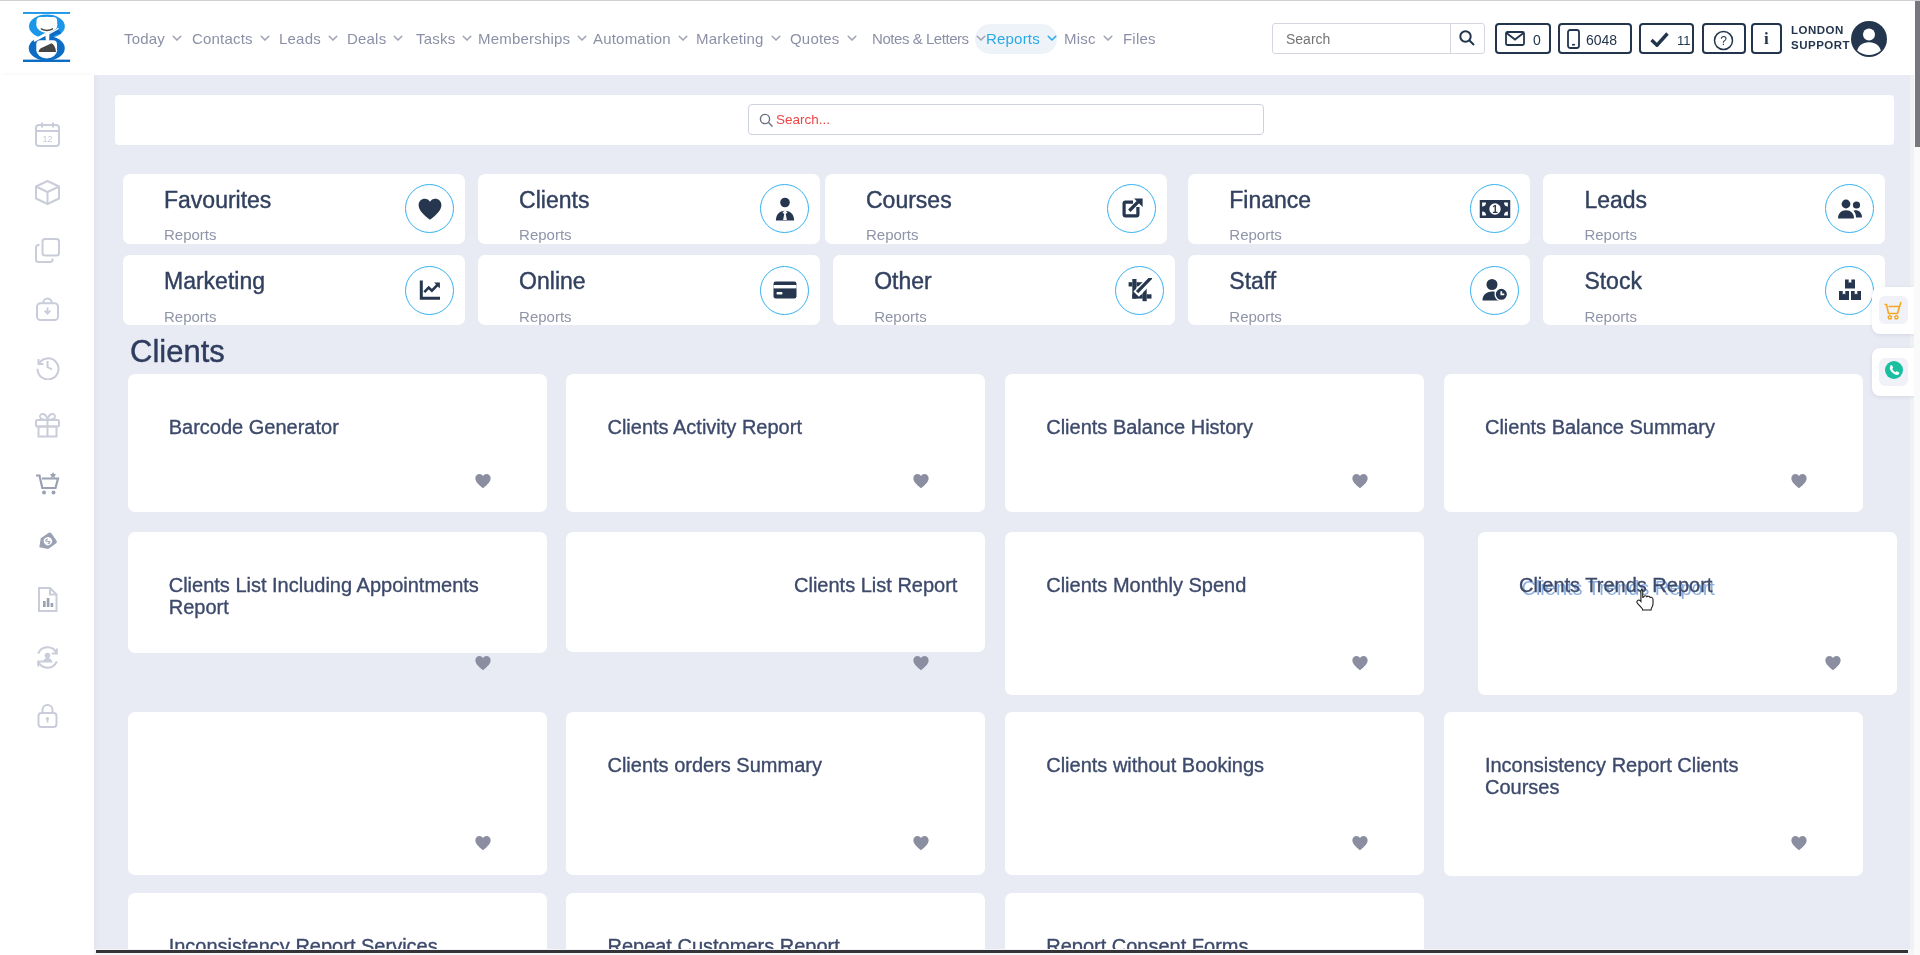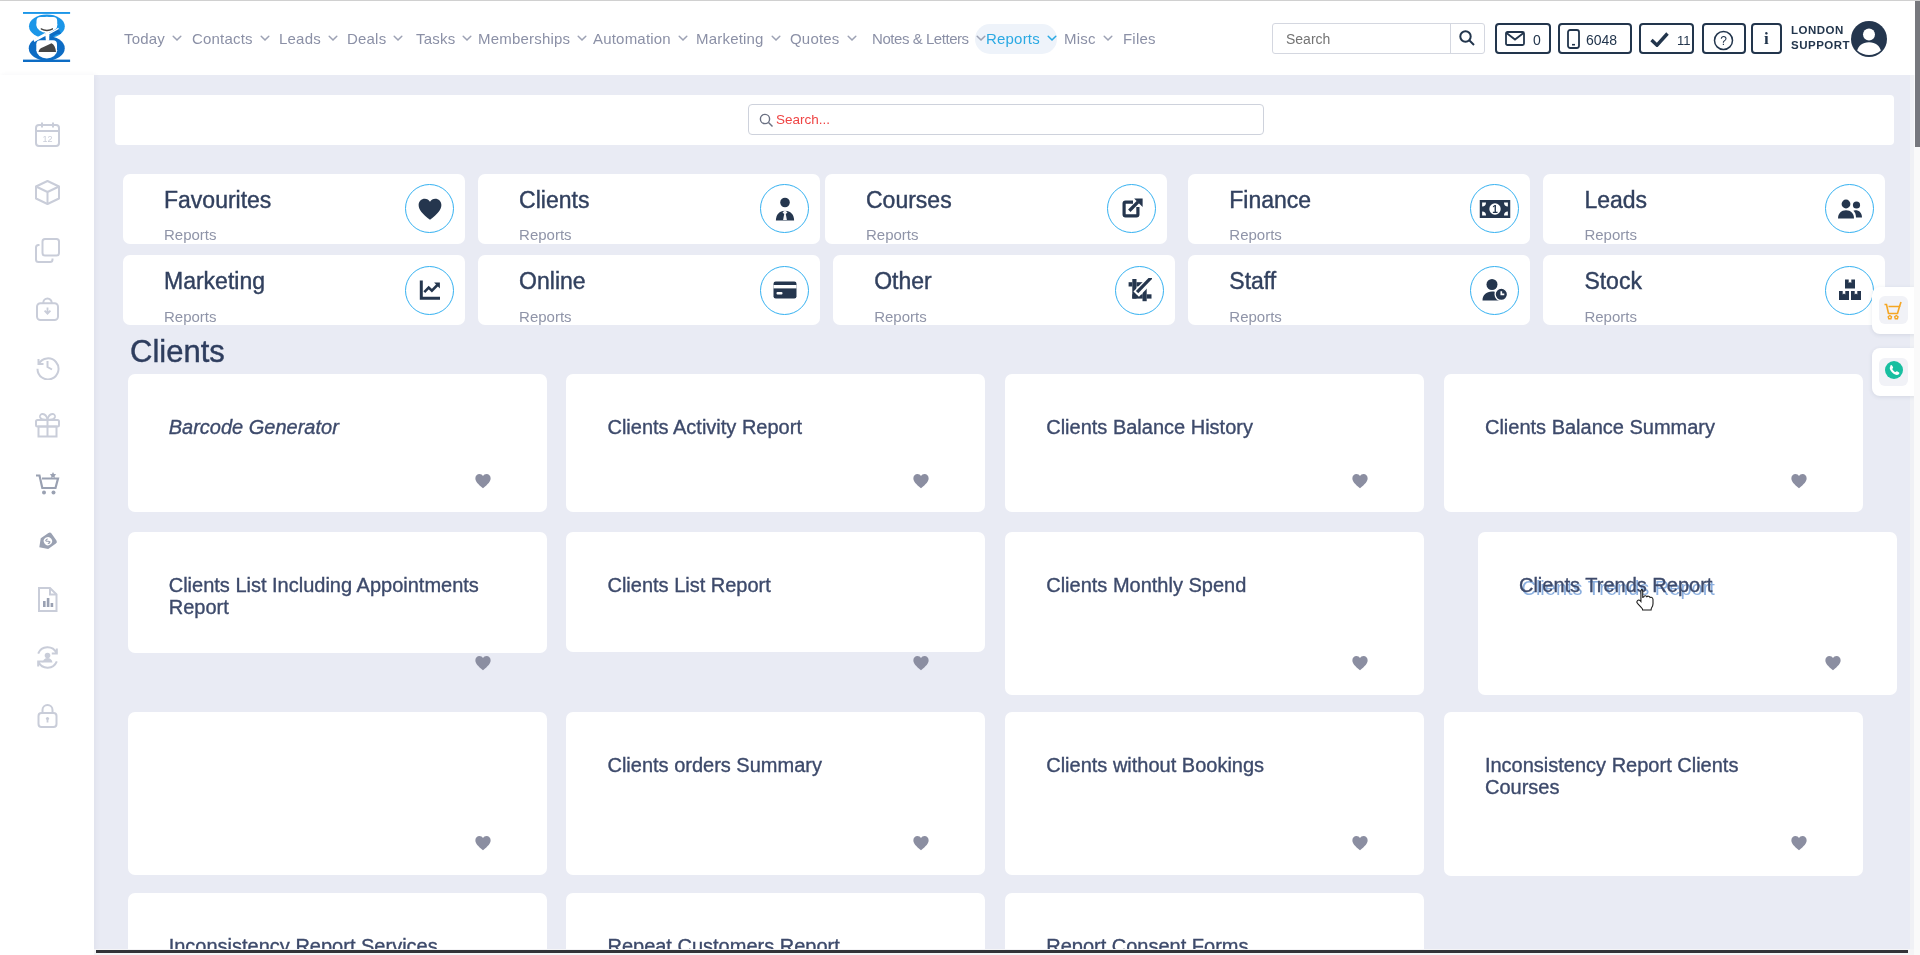--- a/index.html
+++ b/index.html
@@ -366,21 +366,21 @@
           <path d="M6.5 1 h10 v9 h-10 Z M10.2 1 h2.6 v3.4 l-1.3 -1 -1.3 1 Z" fill-rule="evenodd"></path>
           <path d="M0.5 12.5 h10 v9 h-10 Z M4.2 12.5 h2.6 v3.4 l-1.3 -1 -1.3 1 Z" fill-rule="evenodd"></path>
           <path d="M12.5 12.5 h10 v9 h-10 Z M16.2 12.5 h2.6 v3.4 l-1.3 -1 -1.3 1 Z" fill-rule="evenodd"></path>
         </g>
       </svg>
     </div>
 </div>
 
 <div id="sechdr" class="abs">Clients</div>
 
-<div class="rep" style="left:127.7px; top:374.3px; height:138px;font-style:italic;">
+<div class="rep" style="left:127.7px; top:374.3px; height:138px;">
   <div class="t">Barcode Generator</div>
   <div class="h" style="top:98.5px;"><svg width="18" height="16" viewBox="0 0 24 22">
         <path d="M12 21 C5 15.5 1.5 11.5 1.5 7.3 C1.5 4 4 1.5 7.2 1.5 C9.2 1.5 11 2.6 12 4.2 C13 2.6 14.8 1.5 16.8 1.5 C20 1.5 22.5 4 22.5 7.3 C22.5 11.5 19 15.5 12 21 Z" fill="#8b8ea1"></path>
       </svg></div>
 </div>
 <div class="rep" style="left:566.45px; top:374.3px; height:138px;">
   <div class="t">Clients Activity Report</div>
   <div class="h" style="top:98.5px;"><svg width="18" height="16" viewBox="0 0 24 22">
         <path d="M12 21 C5 15.5 1.5 11.5 1.5 7.3 C1.5 4 4 1.5 7.2 1.5 C9.2 1.5 11 2.6 12 4.2 C13 2.6 14.8 1.5 16.8 1.5 C20 1.5 22.5 4 22.5 7.3 C22.5 11.5 19 15.5 12 21 Z" fill="#8b8ea1"></path>
       </svg></div>
@@ -396,21 +396,21 @@
   <div class="h" style="top:98.5px;"><svg width="18" height="16" viewBox="0 0 24 22">
         <path d="M12 21 C5 15.5 1.5 11.5 1.5 7.3 C1.5 4 4 1.5 7.2 1.5 C9.2 1.5 11 2.6 12 4.2 C13 2.6 14.8 1.5 16.8 1.5 C20 1.5 22.5 4 22.5 7.3 C22.5 11.5 19 15.5 12 21 Z" fill="#8b8ea1"></path>
       </svg></div>
 </div>
 <div class="rep" style="left:127.7px; top:531.9px; height:121px;">
   <div class="t">Clients List Including Appointments Report</div>
   <div class="h" style="top:123.5px;"><svg width="18" height="16" viewBox="0 0 24 22">
         <path d="M12 21 C5 15.5 1.5 11.5 1.5 7.3 C1.5 4 4 1.5 7.2 1.5 C9.2 1.5 11 2.6 12 4.2 C13 2.6 14.8 1.5 16.8 1.5 C20 1.5 22.5 4 22.5 7.3 C22.5 11.5 19 15.5 12 21 Z" fill="#8b8ea1"></path>
       </svg></div>
 </div>
-<div class="rep" style="left:566.45px; top:531.9px; height:120px;">
+<div class="rep" style="left:566.45px; top:531.9px; height:120px;text-align:right;">
   <div class="t">Clients List Report</div>
   <div class="h" style="top:123.5px;"><svg width="18" height="16" viewBox="0 0 24 22">
         <path d="M12 21 C5 15.5 1.5 11.5 1.5 7.3 C1.5 4 4 1.5 7.2 1.5 C9.2 1.5 11 2.6 12 4.2 C13 2.6 14.8 1.5 16.8 1.5 C20 1.5 22.5 4 22.5 7.3 C22.5 11.5 19 15.5 12 21 Z" fill="#8b8ea1"></path>
       </svg></div>
 </div>
 <div class="rep" style="left:1005.2px; top:531.9px; height:163px;">
   <div class="t">Clients Monthly Spend</div>
   <div class="h" style="top:123.5px;"><svg width="18" height="16" viewBox="0 0 24 22">
         <path d="M12 21 C5 15.5 1.5 11.5 1.5 7.3 C1.5 4 4 1.5 7.2 1.5 C9.2 1.5 11 2.6 12 4.2 C13 2.6 14.8 1.5 16.8 1.5 C20 1.5 22.5 4 22.5 7.3 C22.5 11.5 19 15.5 12 21 Z" fill="#8b8ea1"></path>
       </svg></div>

